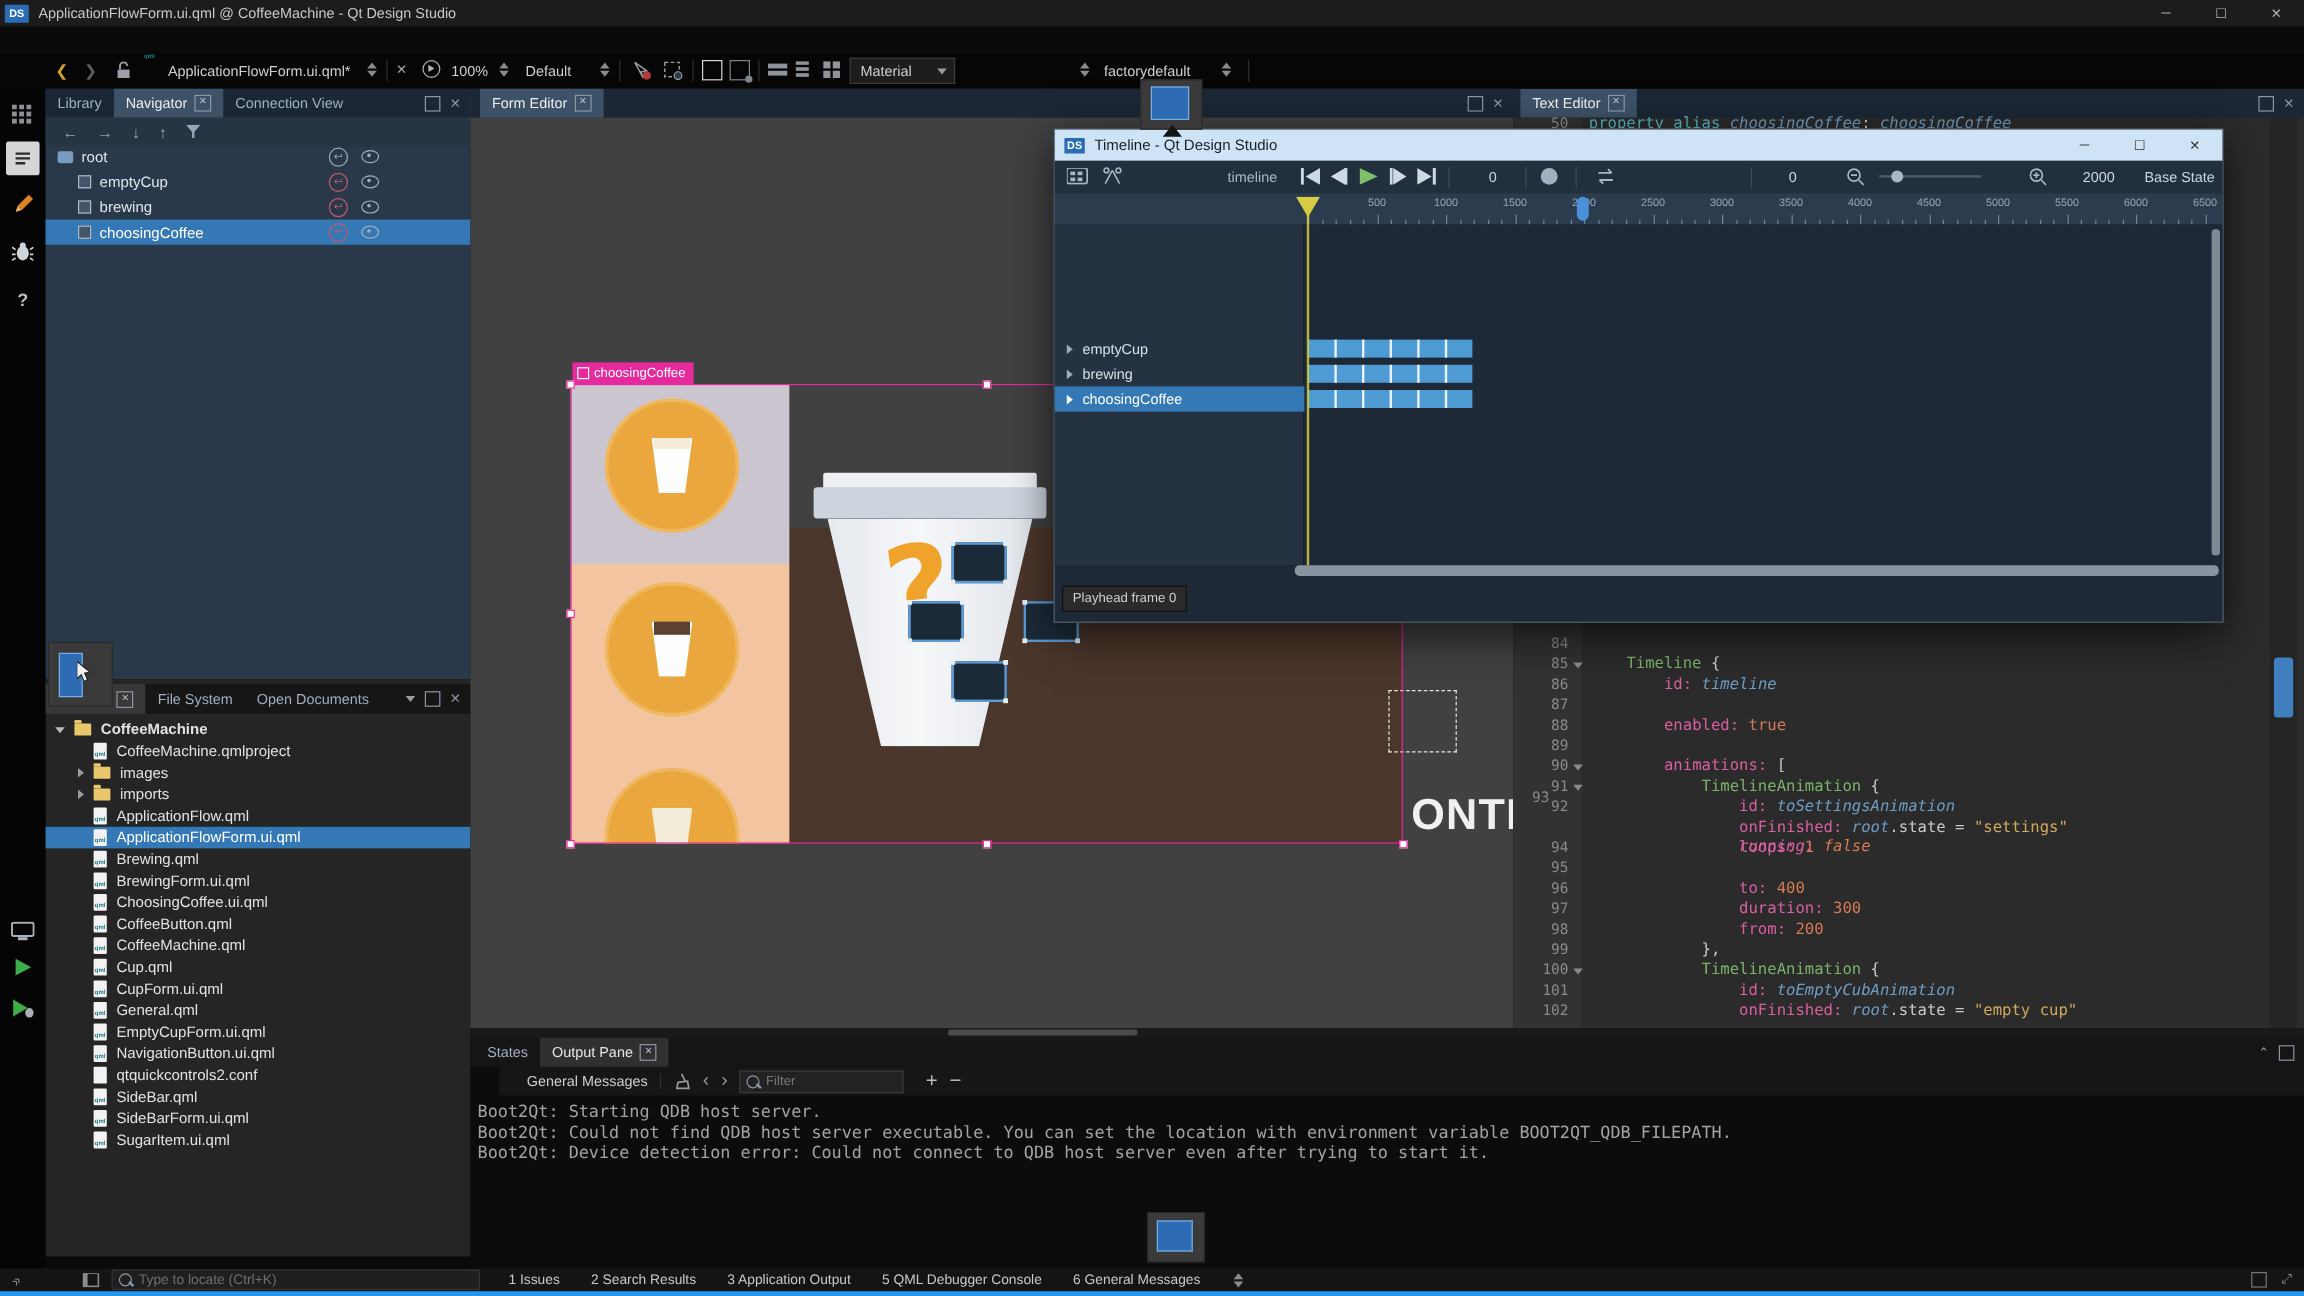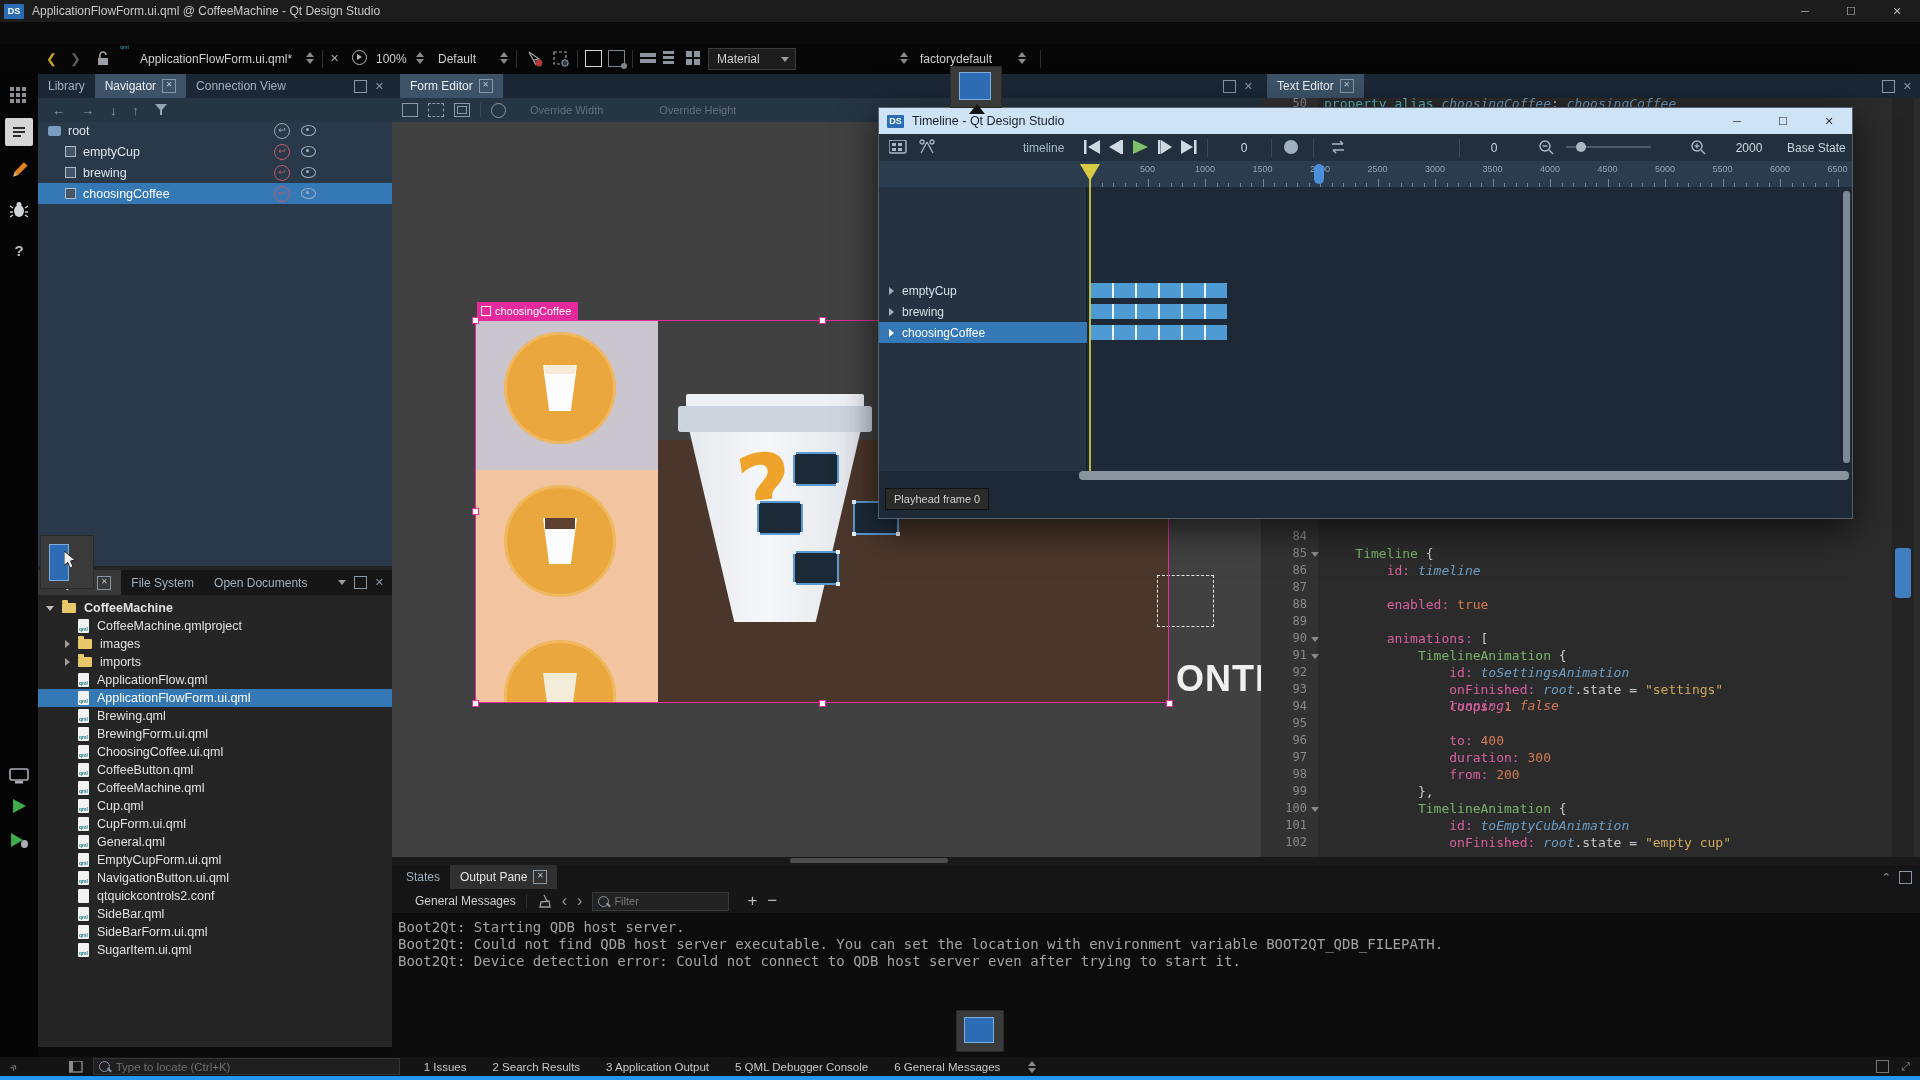--- a/index.html
+++ b/index.html
@@ -487,29 +487,20 @@
     <div class="tabbar" style="width:869px;">
       <div class="tab active" style="margin-left:8px;">
           <span>Form Editor</span>
           <span class="tclose">✕</span>
         </div>
       <div class="panelbtns">
         <span class="boxicon"></span>
         <span class="pbtn">✕</span>
       </div>
     </div>
-    <div id="formtools">
-      <span class="ftool"></span>
-      <span class="ftool" style="border-style:dashed;"></span>
-      <span class="ftool" style="box-shadow:inset 0 0 0 2px #263543, inset 0 0 0 3px #8b99a7;"></span>
-      <span class="sep" style="height:14px;background:#3c4a58;"></span>
-      <span style="width:13px;height:13px;border:1.4px solid #8b99a7;border-radius:50%;"></span>
-      <span class="ovlabel" style="margin-left:14px;">Override Width</span>
-      <span class="ovlabel" style="margin-left:46px;">Override Height</span>
-    </div>
 
     <div class="abs" style="left:0;top:48px;width:869px;height:735px;overflow:hidden;">
 
       <div class="abs" style="left:266px;top:318px;width:511px;height:263px;background:#4b362b;"></div>
 
       <div id="cellswrap">
         <div class="abs" style="left:0;top:0;width:182px;height:150px;background:#cbc5d0;"></div>
         <div class="abs" style="left:0;top:150px;width:182px;height:233px;background:#f2c49f;"></div>
         <div class="cupcircle" style="left:28px;top:12px;">
           <i class="cupbody"></i>
@@ -608,21 +599,21 @@
         <div class="lnum" style="top:540px;">89</div>
         <div class="codeline" style="left:63px;top:540px;"></div>
         <div class="lnum" style="top:557px;">90</div>
         <div class="fold" style="left:50px;top:563px;"></div>
         <div class="codeline" style="left:63px;top:557px;">&nbsp;&nbsp;&nbsp;&nbsp;&nbsp;&nbsp;&nbsp;&nbsp;<span class="tk-p">animations:</span><span class=""> [</span></div>
         <div class="lnum" style="top:574px;">91</div>
         <div class="fold" style="left:50px;top:580px;"></div>
         <div class="codeline" style="left:63px;top:574px;">&nbsp;&nbsp;&nbsp;&nbsp;&nbsp;&nbsp;&nbsp;&nbsp;&nbsp;&nbsp;&nbsp;&nbsp;<span class="tk-k">TimelineAnimation </span><span class="">{</span></div>
         <div class="lnum" style="top:591px;">92</div>
         <div class="codeline" style="left:63px;top:591px;">&nbsp;&nbsp;&nbsp;&nbsp;&nbsp;&nbsp;&nbsp;&nbsp;&nbsp;&nbsp;&nbsp;&nbsp;&nbsp;&nbsp;&nbsp;&nbsp;<span class="tk-p">id:</span><span class=""> </span><span class="tk-i">toSettingsAnimation</span></div>
-        <div class="lnum" style="top:608px;">93</div>
+        <div class="lnum" style="top:583px;text-align:center;">93</div>
         <div class="codeline" style="left:63px;top:608px;">&nbsp;&nbsp;&nbsp;&nbsp;&nbsp;&nbsp;&nbsp;&nbsp;&nbsp;&nbsp;&nbsp;&nbsp;&nbsp;&nbsp;&nbsp;&nbsp;<span class="tk-p">onFinished:</span><span class=""> </span><span class="tk-i">root</span><span class="">.state = </span><span class="tk-s">"settings"</span></div>
         <div class="lnum" style="top:625px;">94</div>
         <div class="codeline" style="left:63px;top:625px;">&nbsp;&nbsp;&nbsp;&nbsp;&nbsp;&nbsp;&nbsp;&nbsp;&nbsp;&nbsp;&nbsp;&nbsp;&nbsp;&nbsp;&nbsp;&nbsp;<span class="tk-p">loops:</span><span class=""> </span><span class="tk-n">1</span></div>
         <div class="lnum" style="top:642px;">95</div>
         <div class="codeline" style="left:63px;top:624px;font-style:italic;">&nbsp;&nbsp;&nbsp;&nbsp;&nbsp;&nbsp;&nbsp;&nbsp;&nbsp;&nbsp;&nbsp;&nbsp;&nbsp;&nbsp;&nbsp;&nbsp;<span class="tk-p">running:</span><span class=""> </span><span class="tk-n">false</span></div>
         <div class="lnum" style="top:659px;">96</div>
         <div class="codeline" style="left:63px;top:659px;">&nbsp;&nbsp;&nbsp;&nbsp;&nbsp;&nbsp;&nbsp;&nbsp;&nbsp;&nbsp;&nbsp;&nbsp;&nbsp;&nbsp;&nbsp;&nbsp;<span class="tk-p">to:</span><span class=""> </span><span class="tk-n">400</span></div>
         <div class="lnum" style="top:676px;">97</div>
         <div class="codeline" style="left:63px;top:676px;">&nbsp;&nbsp;&nbsp;&nbsp;&nbsp;&nbsp;&nbsp;&nbsp;&nbsp;&nbsp;&nbsp;&nbsp;&nbsp;&nbsp;&nbsp;&nbsp;<span class="tk-p">duration:</span><span class=""> </span><span class="tk-n">300</span></div>
         <div class="lnum" style="top:693px;">98</div>
@@ -653,21 +644,21 @@
         </div>
       <div class="tab active">
           <span>Output Pane</span>
           <span class="tclose">✕</span>
         </div>
       <div class="panelbtns">
         <span class="pbtn">⌃</span>
         <span class="boxicon"></span>
       </div>
     </div>
-    <div class="row" style="height:24px;background:#161616;padding-left:23px;gap:10px;">
+    <div class="row" style="height:24px;background:#161616;padding-left:23px;gap:10px;margin-left:24px;">
       <span style="font-size:12px;color:#cfcfcf;">General Messages</span>
       <span class="sep" style="height:14px;"></span>
       <svg width="15" height="15">
           <g stroke="#9a9a9a" stroke-width="1.4" fill="none">
             <line x1="7" y1="1" x2="10" y2="7"></line>
             <path d="M4 8 L12 7 L13 13 L3 13 Z"></path>
           </g>
         </svg>
       <span style="color:#9a9a9a;">‹</span>
       <span style="color:#9a9a9a;">›</span>

